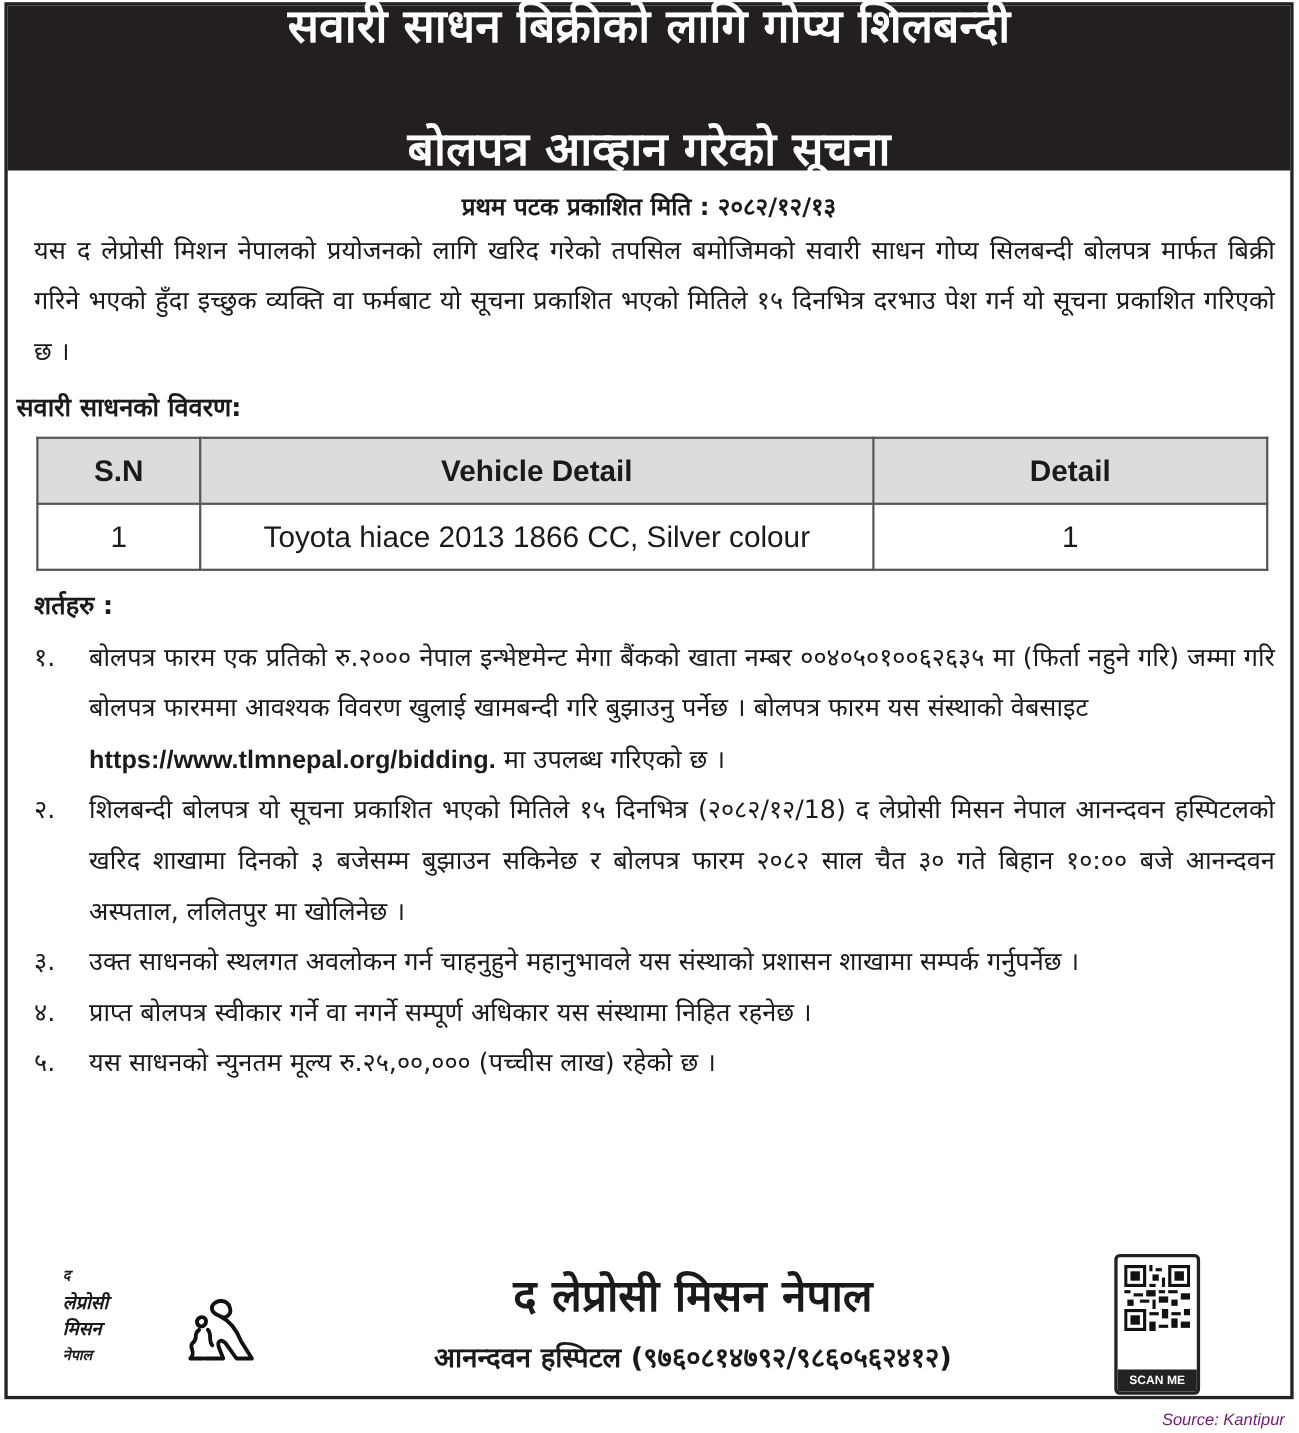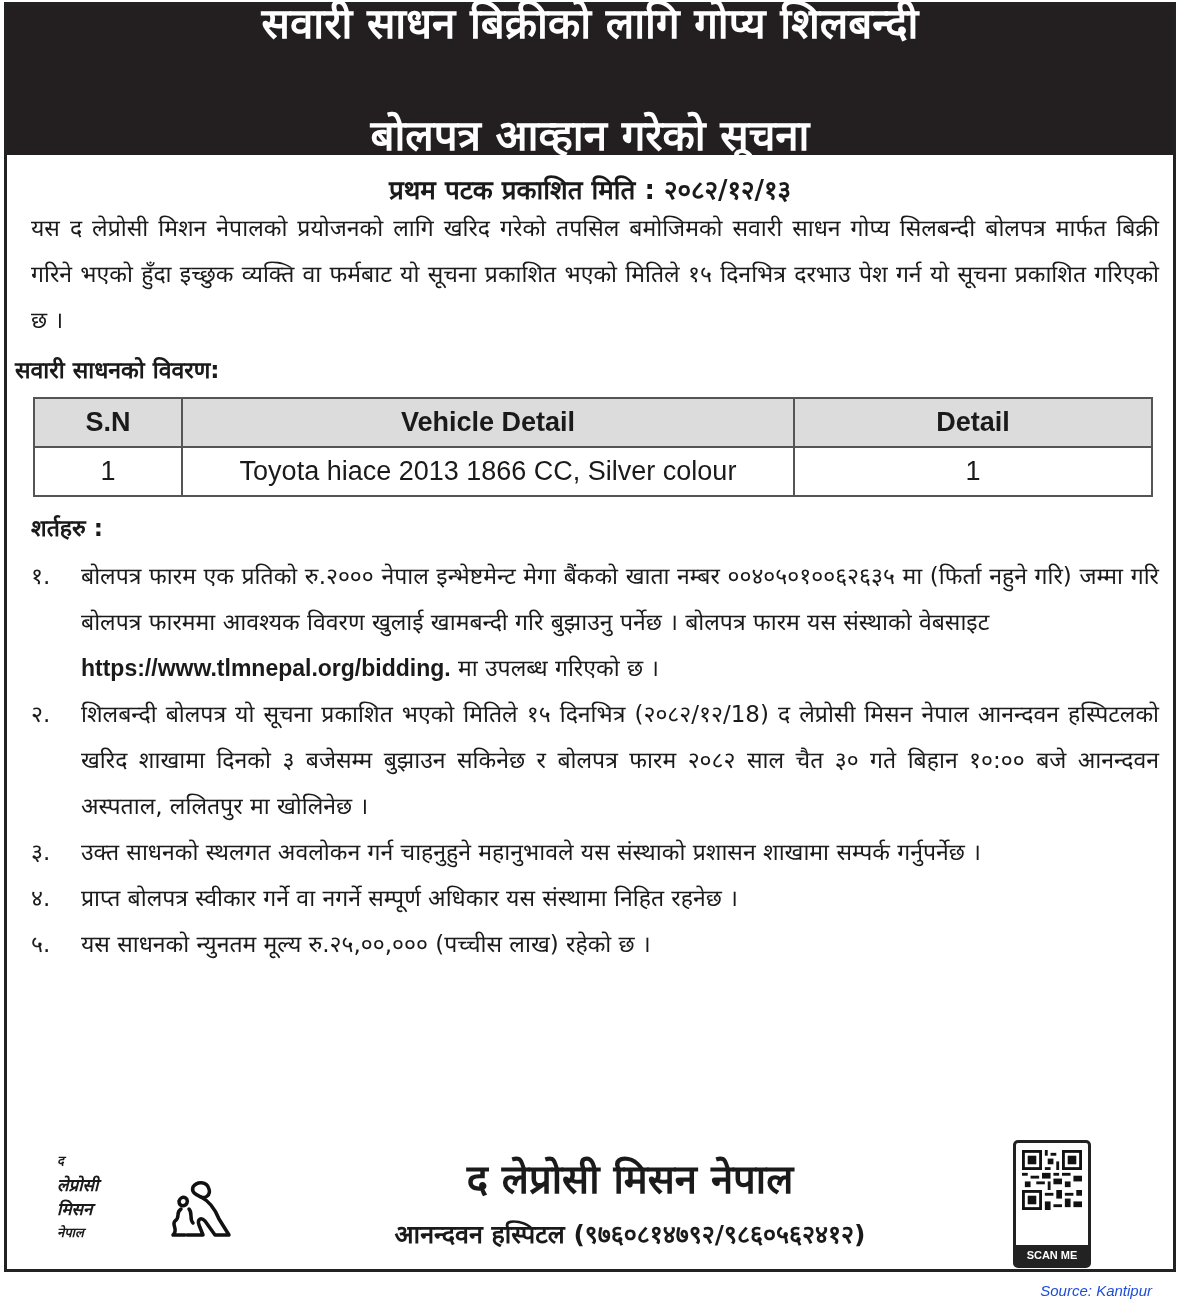--- a/index.html
+++ b/index.html
@@ -11,35 +11,35 @@
   .notice {
     position: absolute; left: 4px; top: 2px; width: 1172px; height: 1270px;
     border: 3px solid #222;
   }
   .header {
     background: #231f20; color: #fff; height: 150px;
     display: flex; flex-direction: column; align-items: center; justify-content: center;
     font-weight: bold; font-size: 42px; line-height: 64px; text-align: center; gap: 48px;
   }
   .pubdate {
-    text-align: center; font-weight: bold; font-size: 26px; margin-top: 16px; height: 34px;
+    text-align: center; font-weight: bold; font-size: 22px; margin-top: 16px; height: 34px;
   }
   .para {
     font-size: 23px; line-height: 46px; padding: 0 14px 0 24px; text-align: justify;
     text-align-last: left;
   }
   .section-title {
     font-weight: bold; font-size: 23px; margin: 10px 0 0 8px; height: 40px;
   }
   table.vehicles {
     margin: 4px 0 0 26px; width: 1120px; border-collapse: collapse;
     font-family: "Liberation Sans", sans-serif; font-size: 27px;
   }
   table.vehicles th, table.vehicles td {
-    border: 2px solid #555; text-align: center; height: 49px;
+    border: 2px solid #555; text-align: center; height: 60px;
   }
   table.vehicles th { background: #dcdcdc; font-weight: bold; }
   .terms-title { font-weight: bold; font-size: 23px; margin: 14px 0 6px 24px; height: 36px; }
   .terms { list-style: none; padding: 0 14px 0 24px; }
   .term { display: flex; font-size: 23px; line-height: 46px; }
   .term-num { width: 50px; flex: 0 0 50px; }
   .term-text { flex: 1; text-align: justify; }
   .url { font-family: "Liberation Sans", sans-serif; font-weight: bold; }
   .footer {
     position: absolute; left: 0; right: 0; bottom: 0; height: 130px;
@@ -60,22 +60,22 @@
   .qr {
     width: 78px; height: 128px; margin-right: 82px; border: 3px solid #222; border-radius: 5px;
     display: flex; flex-direction: column; align-items: center; background: #fff;
   }
   .qr-code { width: 60px; height: 62px; margin-top: 6px; }
   .qr-label {
     margin-top: auto; width: 100%; background: #222; color: #fff; text-align: center;
     font-family: "Liberation Sans", sans-serif; font-weight: bold; font-size: 11px; padding: 4px 0;
   }
   .source {
-    position: absolute; right: 29px; bottom: 4px;
-    font-family: "Liberation Sans", sans-serif; font-style: italic; font-size: 15px; color: #1d4ed8;
+    position: absolute; right: 13px; bottom: 4px;
+    font-family: "Liberation Sans", sans-serif; font-style: italic; font-size: 15px; color: #701a75;
   }
 </style>
 </head>
 <body>
 
 <div class="notice">
   <div class="header">
     <div>सवारी साधन बिक्रीको लागि गोप्य शिलबन्दी</div>
     <div>बोलपत्र आव्हान गरेको सूचना</div>
   </div>

